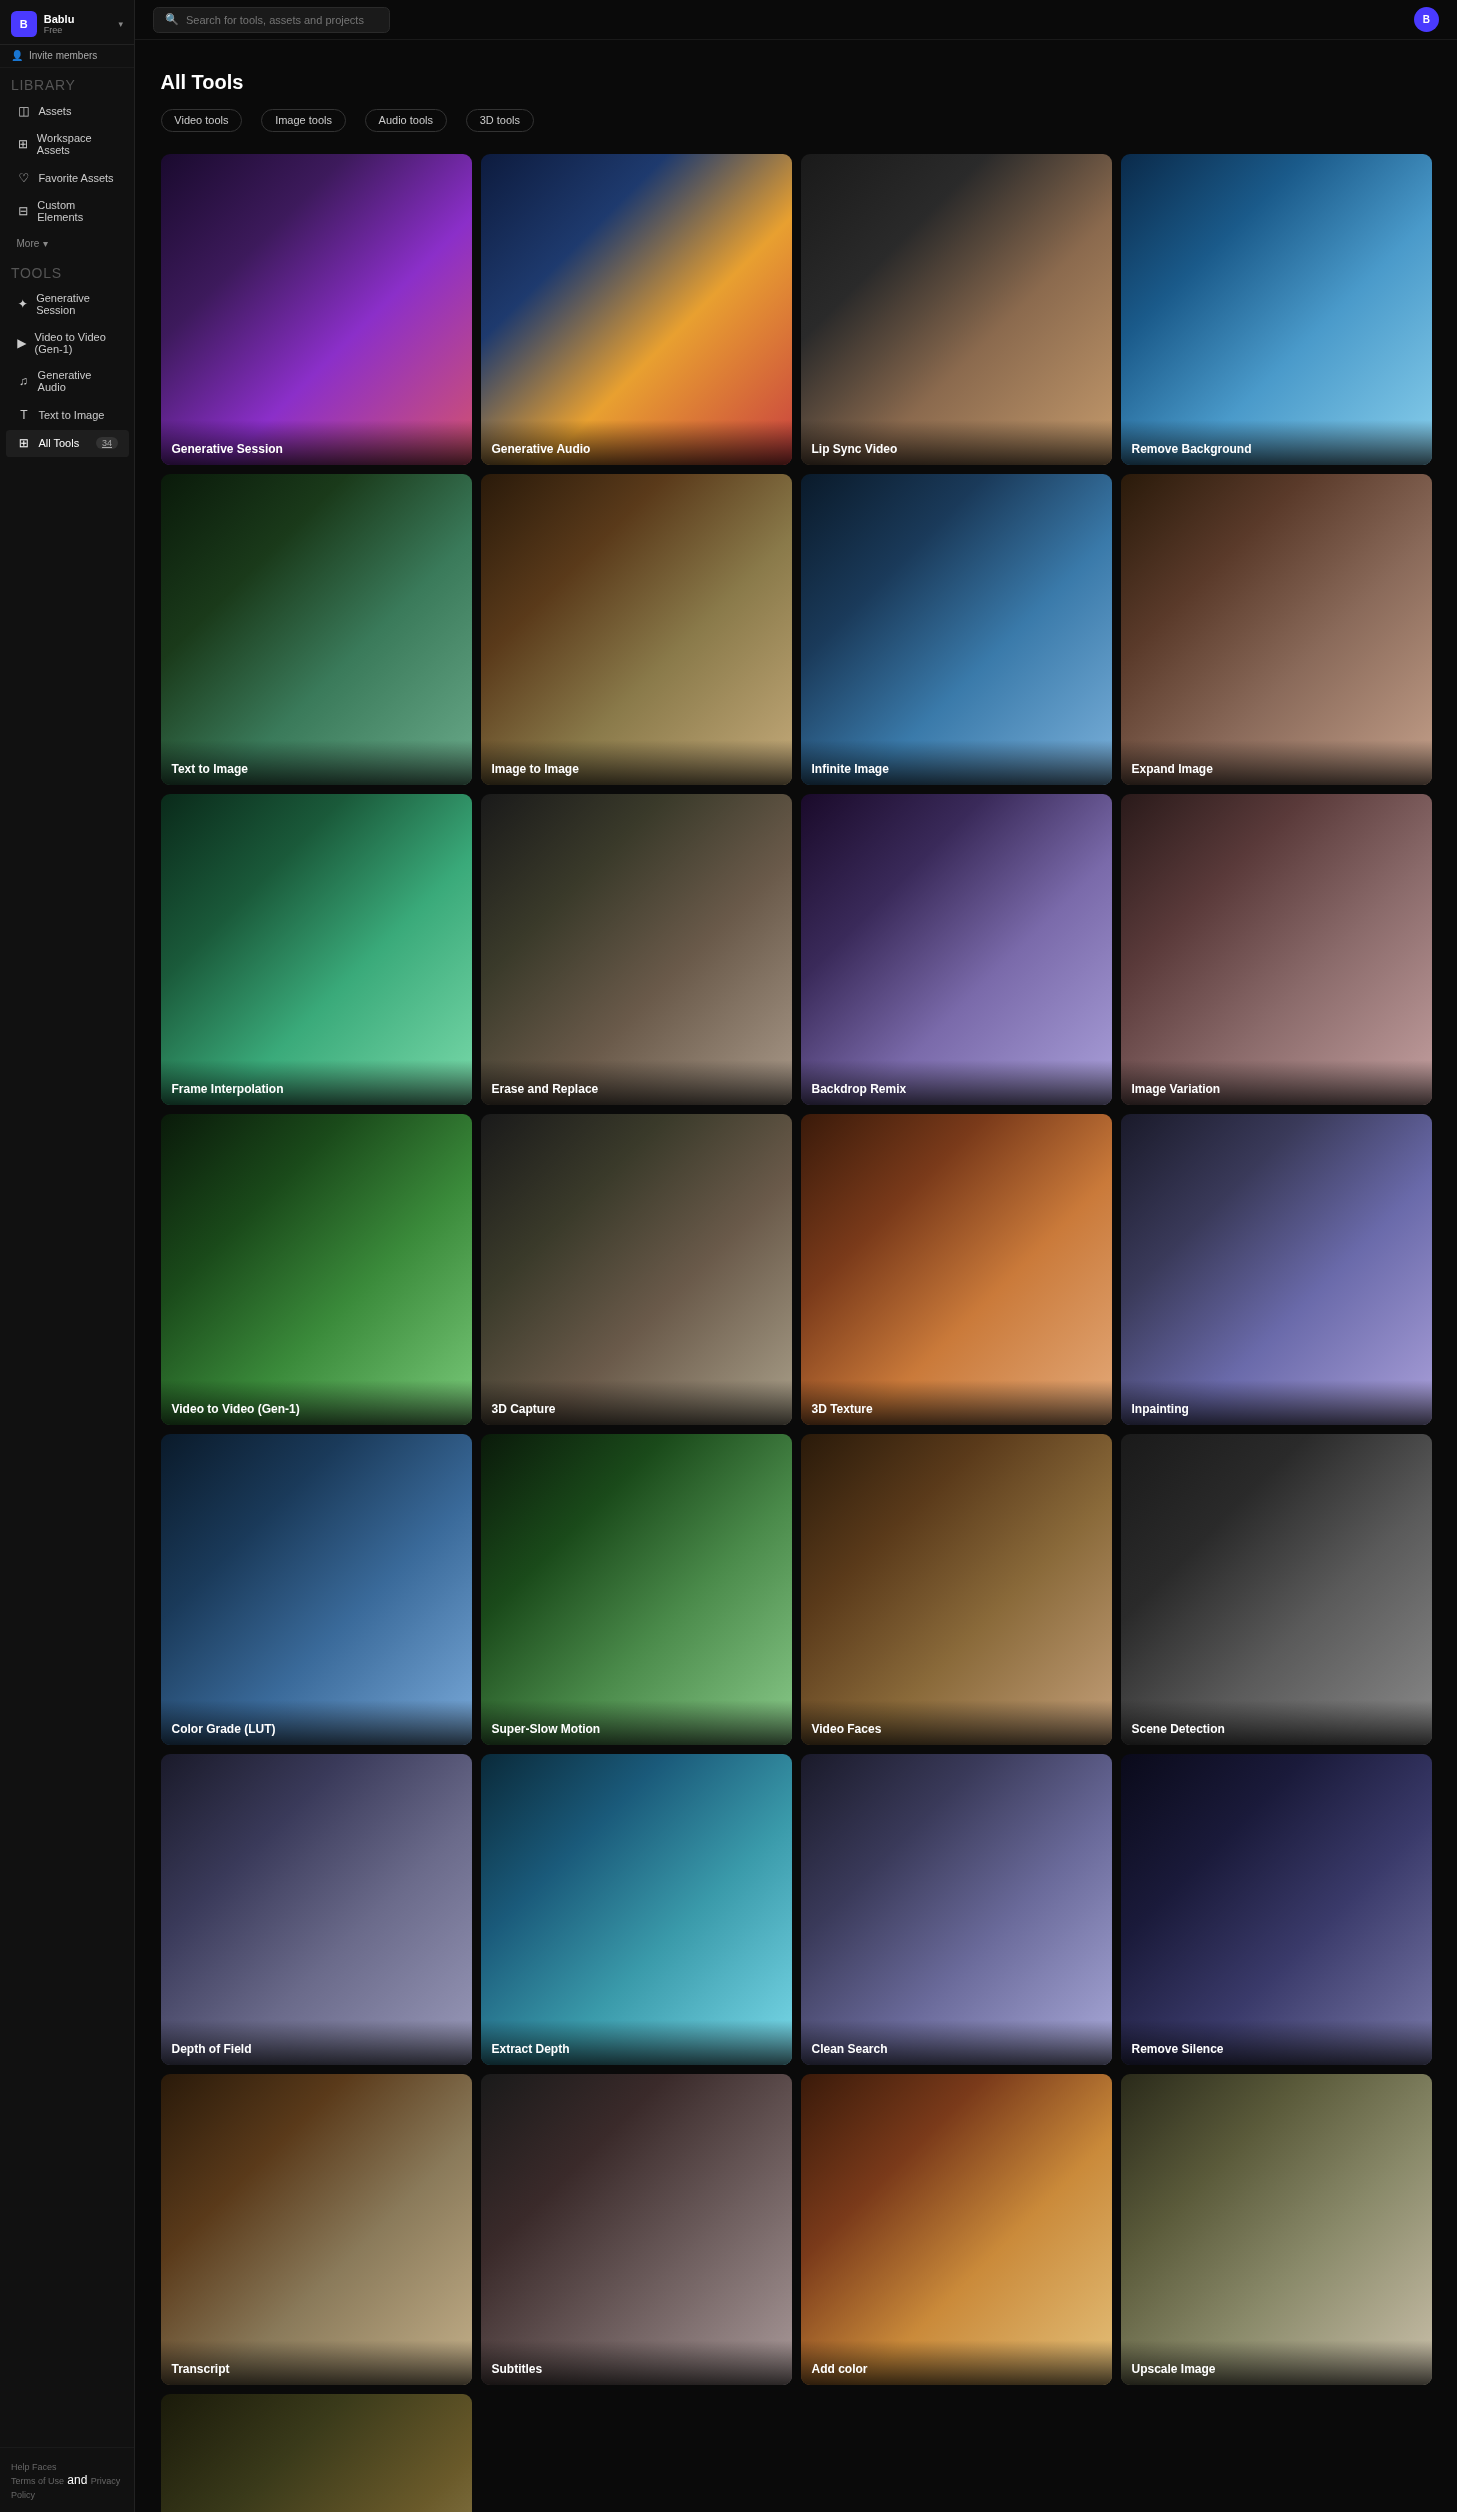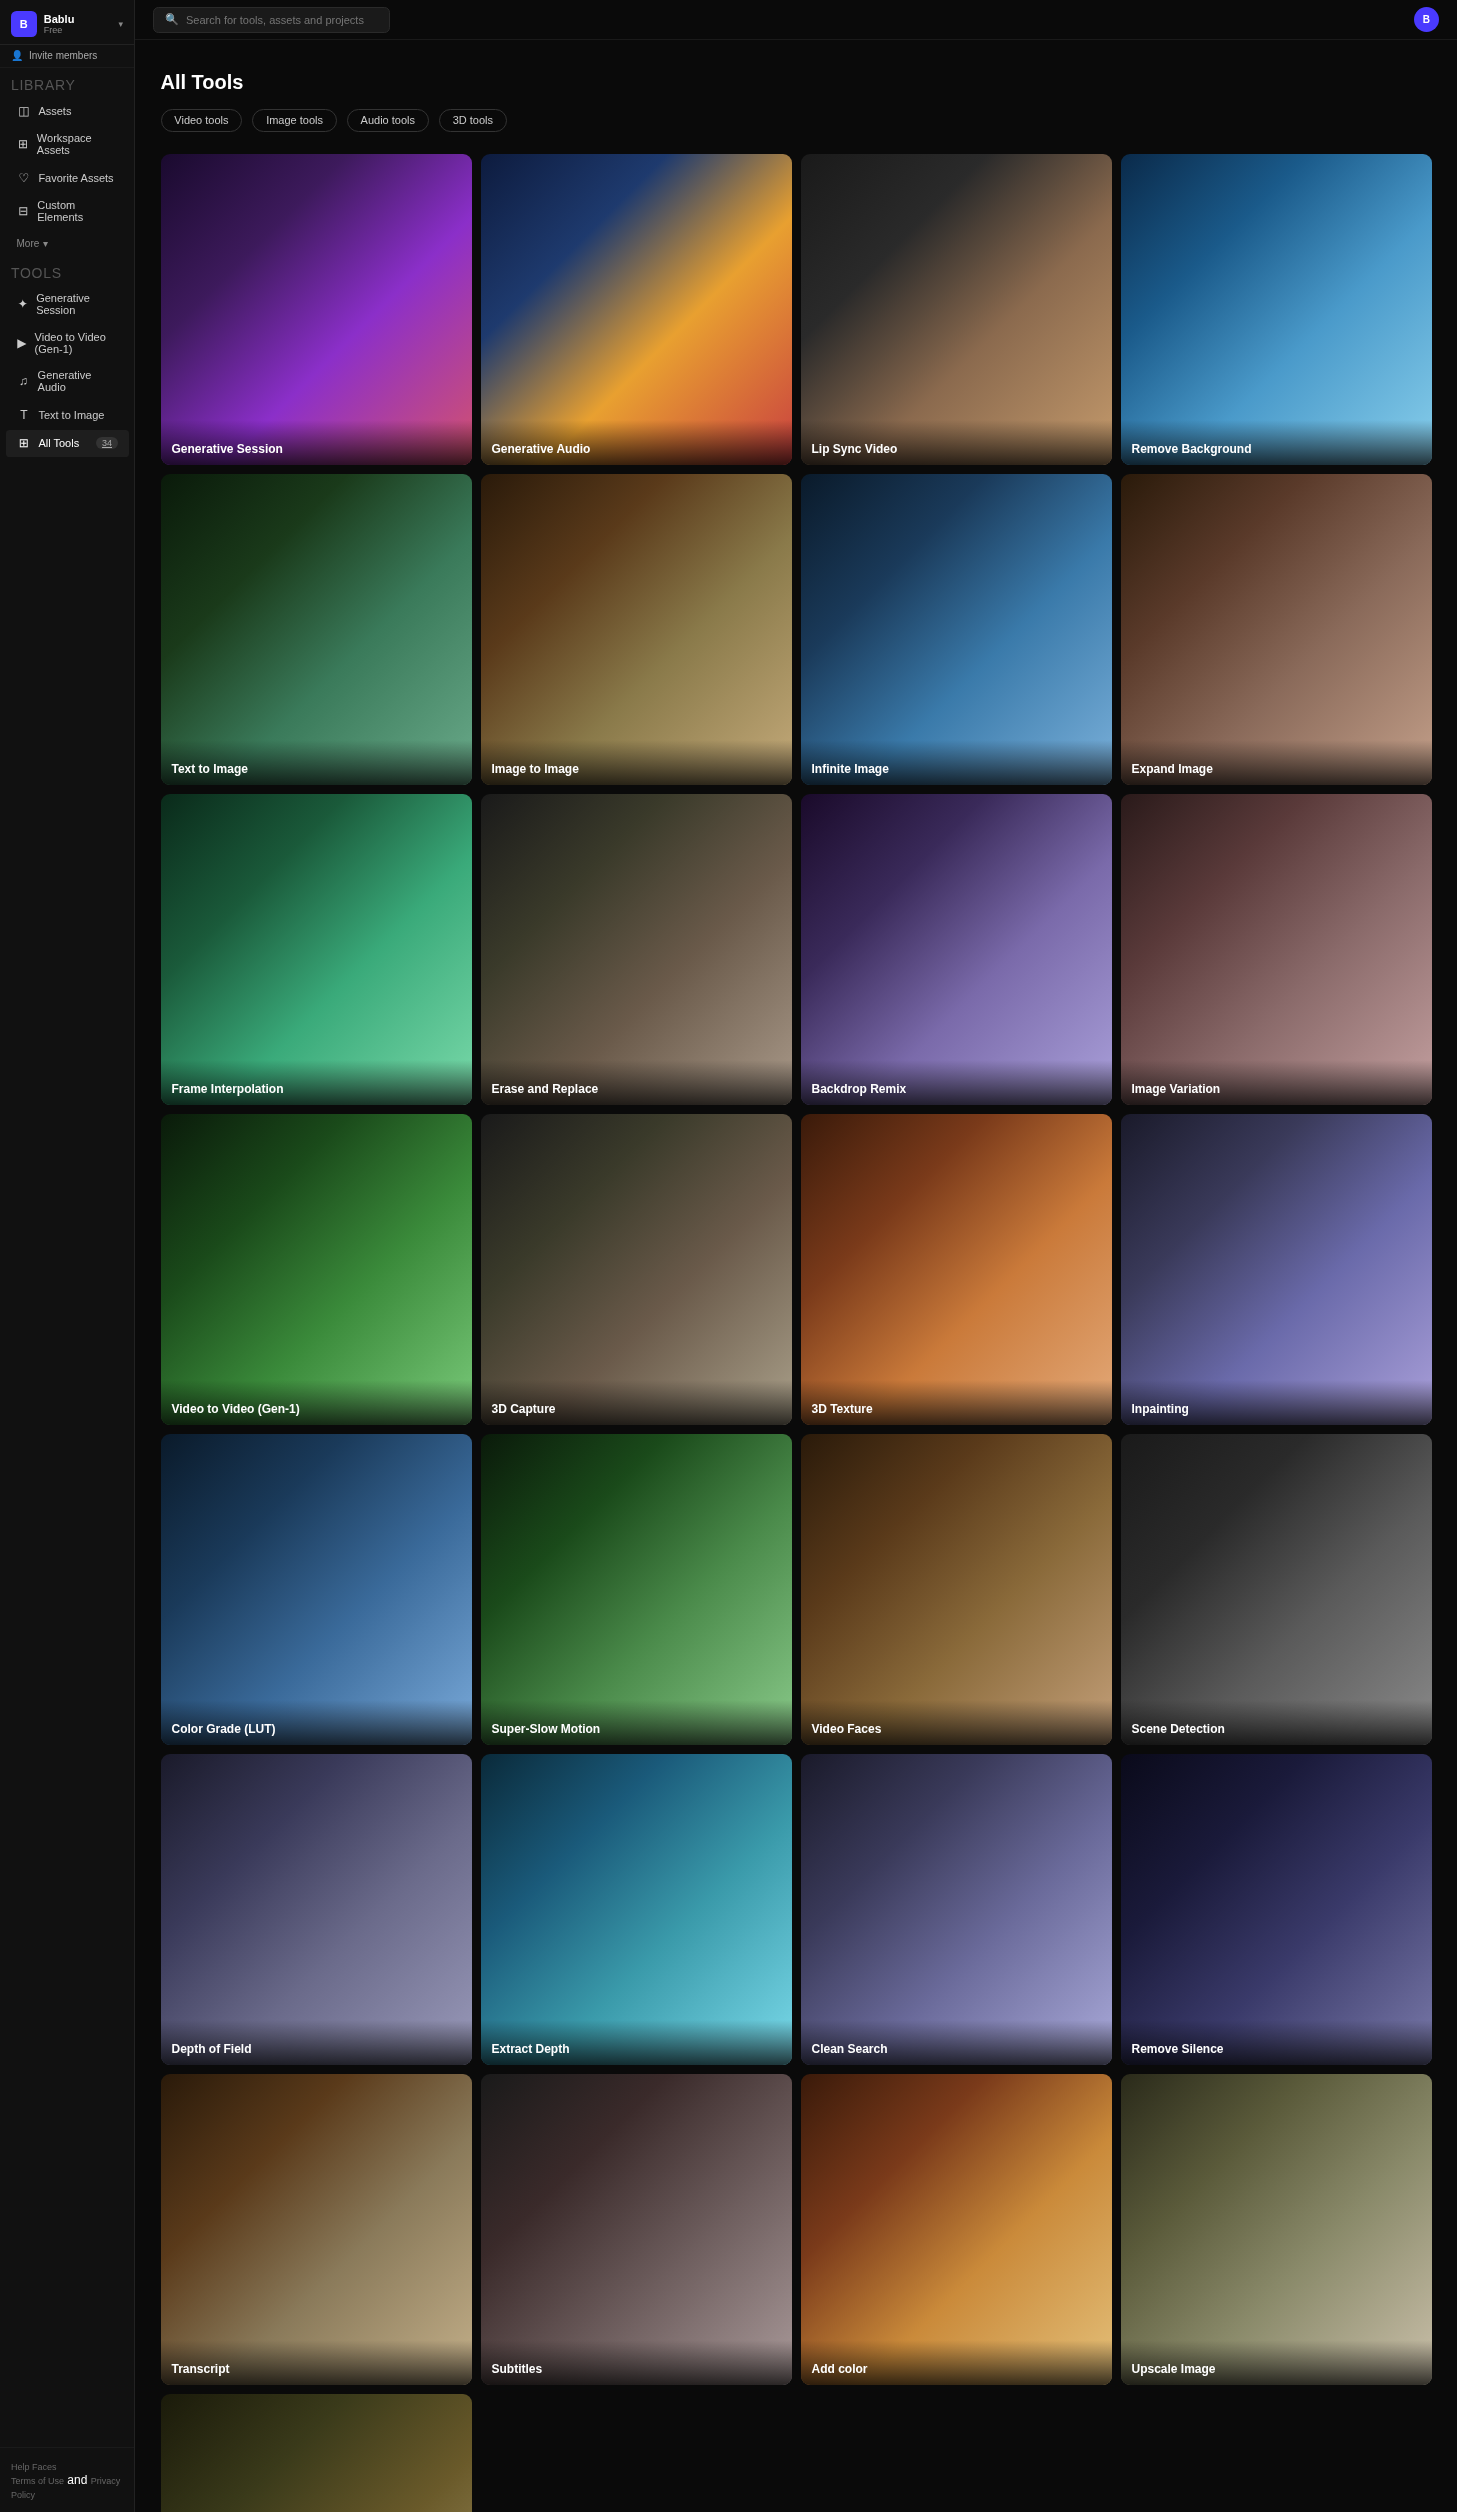--- a/index.html
+++ b/index.html
@@ -145,21 +145,21 @@
     }
 
     .page-title {
       font-size: 20px;
       font-weight: 700;
       margin-bottom: 14.6px;
       color: #fff;
     }
 
     .filter-tabs {
-      display: flex; gap: 10px;
+      display: flex; gap: 19px;
       margin-bottom: 22px;
     }
     .filter-tab {
       padding: 4.6px 12.8px;
       border-radius: 18px;
       font-size: 11px;
       cursor: pointer;
       border: 0.9px solid #333;
       color: #ccc;
       background: transparent;

